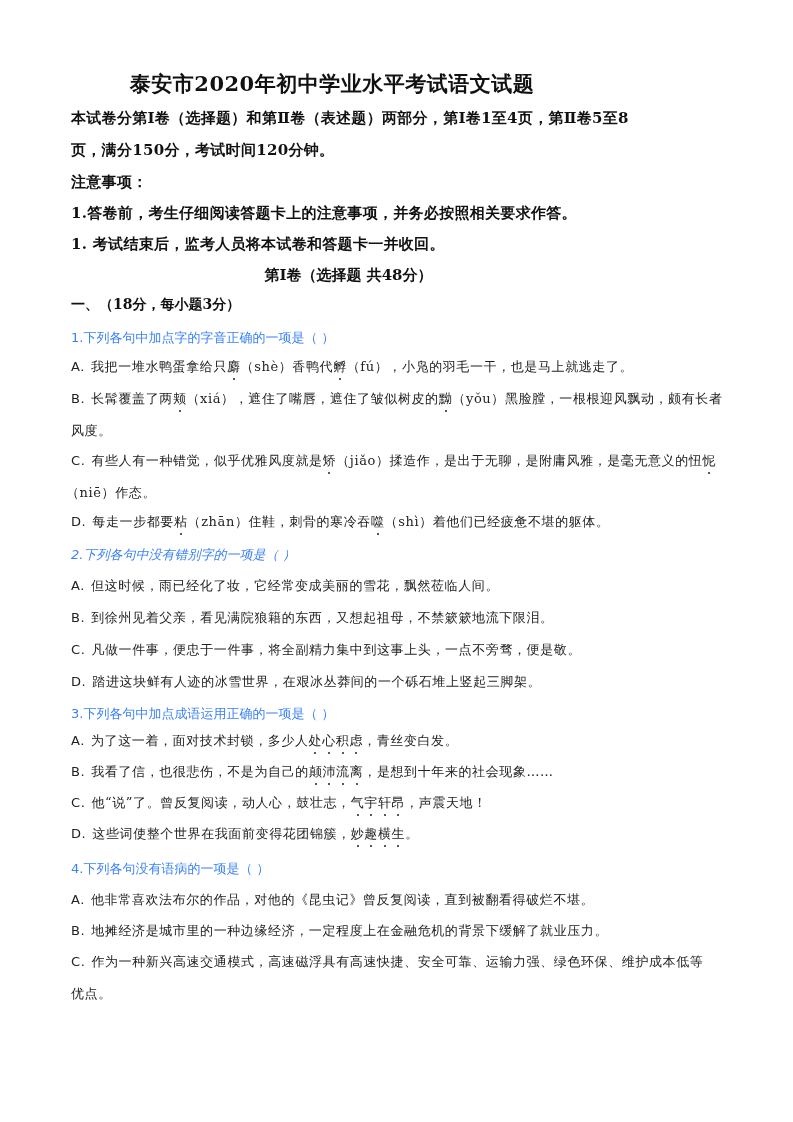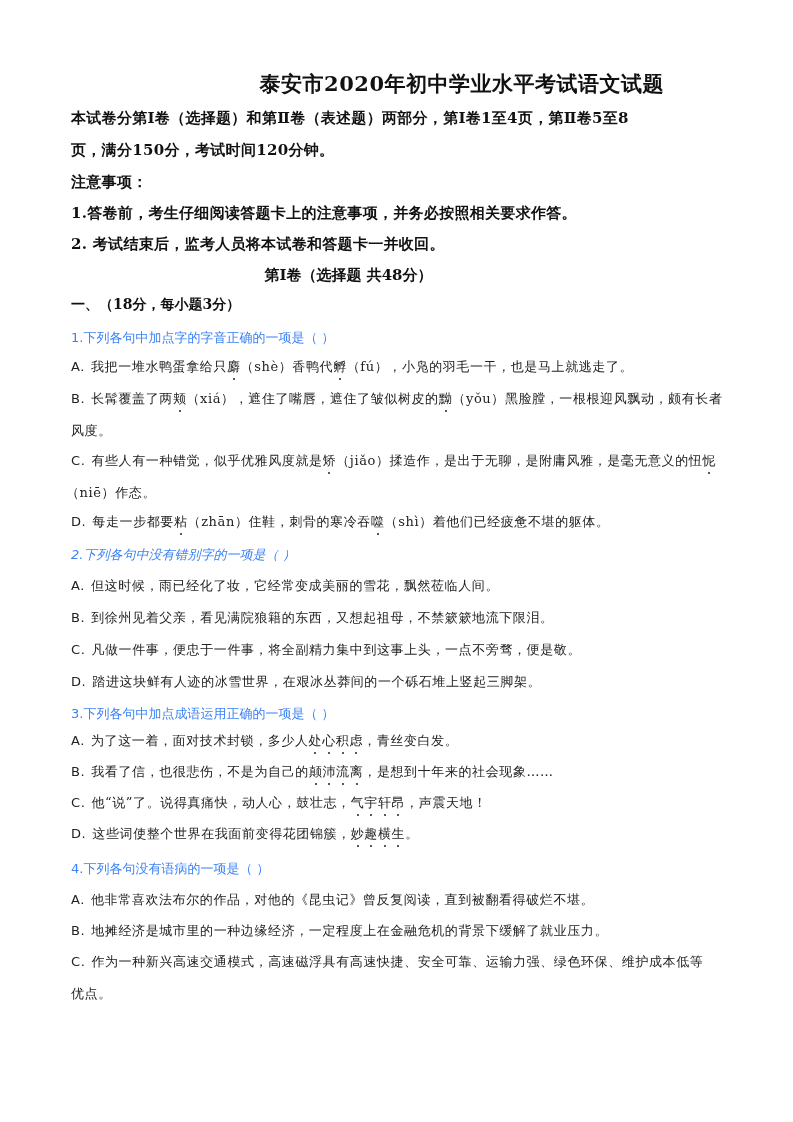--- a/index.html
+++ b/index.html
@@ -22,21 +22,21 @@
     }
     .line {
       position: absolute;
       left: 71px;
       white-space: nowrap;
       font-family: "DejaVu Serif", "Liberation Serif", serif;
     }
     .title {
       left: 0;
       width: 664px;
-      text-align: right;
+      text-align: center;
       top: 70px;
       font-size: 21px;
       font-weight: bold;
       letter-spacing: 0.5px;
     }
     .intro {
       font-size: 15px;
       font-weight: bold;
       letter-spacing: 0.3px;
     }
@@ -87,21 +87,21 @@
 
 <div class="page">
 
   <div class="line title">泰安市2020年初中学业水平考试语文试题</div>
 
   <div class="line intro" style="top:109px;">本试卷分第Ⅰ卷（选择题）和第Ⅱ卷（表述题）两部分，第Ⅰ卷1至4页，第Ⅱ卷5至8</div>
   <div class="line intro" style="top:141px;">页，满分150分，考试时间120分钟。</div>
 
   <div class="line intro" style="top:173px;">注意事项：</div>
   <div class="line intro" style="top:204px;">1.答卷前，考生仔细阅读答题卡上的注意事项，并务必按照相关要求作答。</div>
-  <div class="line intro" style="top:235px;">2.  考试结束后，监考人员将本试卷和答题卡一并收回。</div>
+  <div class="line intro" style="top:235px;">1.  考试结束后，监考人员将本试卷和答题卡一并收回。</div>
 
   <div class="line section-title" style="top:266px;">第Ⅰ卷（选择题   共48分）</div>
   <div class="line part-head" style="top:296px;">一、（18分，每小题3分）</div>
 
   <div class="line q" style="top:329px;">1.下列各句中加点字的字音正确的一项是（      ）</div>
 
   <div class="line opt" style="top:358px;">
     <span class="label">A.</span><span>我把一堆水鸭蛋拿给只</span><span class="dot">麝</span><span>（shè）香鸭代</span><span class="dot">孵</span><span>（fú），小凫的羽毛一干，也是马上就逃走了。</span>
   </div>
 
@@ -134,21 +134,21 @@
   </div>
 
   <div class="line q" style="top:705px;">3.下列各句中加点成语运用正确的一项是（      ）</div>
   <div class="line opt" style="top:732px;">
     <span class="label">A.</span><span>为了这一着，面对技术封锁，多少人</span><span class="dot-word"><span class="dot">处</span><span class="dot">心</span><span class="dot">积</span><span class="dot">虑</span></span><span>，青丝变白发。</span>
   </div>
   <div class="line opt" style="top:763px;">
     <span class="label">B.</span><span>我看了信，也很悲伤，不是为自己的</span><span class="dot-word"><span class="dot">颠</span><span class="dot">沛</span><span class="dot">流</span><span class="dot">离</span></span><span>，是想到十年来的社会现象……</span>
   </div>
   <div class="line opt" style="top:794px;">
-    <span class="label">C.</span><span>他“说”了。说得真痛快，动人心，鼓壮志，</span><span class="dot-word"><span class="dot">气</span><span class="dot">宇</span><span class="dot">轩</span><span class="dot">昂</span></span><span>，声震天地！</span>
+    <span class="label">C.</span><span>他“说”了。曾反复阅读，动人心，鼓壮志，</span><span class="dot-word"><span class="dot">气</span><span class="dot">宇</span><span class="dot">轩</span><span class="dot">昂</span></span><span>，声震天地！</span>
   </div>
   <div class="line opt" style="top:825px;">
     <span class="label">D.</span><span>这些词使整个世界在我面前变得花团锦簇，</span><span class="dot-word"><span class="dot">妙</span><span class="dot">趣</span><span class="dot">横</span><span class="dot">生</span></span><span>。</span>
   </div>
 
   <div class="line q" style="top:860px;">4.下列各句没有语病的一项是（      ）</div>
   <div class="line opt" style="top:891px;">
     <span class="label">A.</span><span>他非常喜欢法布尔的作品，对他的《昆虫记》曾反复阅读，直到被翻看得破烂不堪。</span>
   </div>
   <div class="line opt" style="top:922px;">

